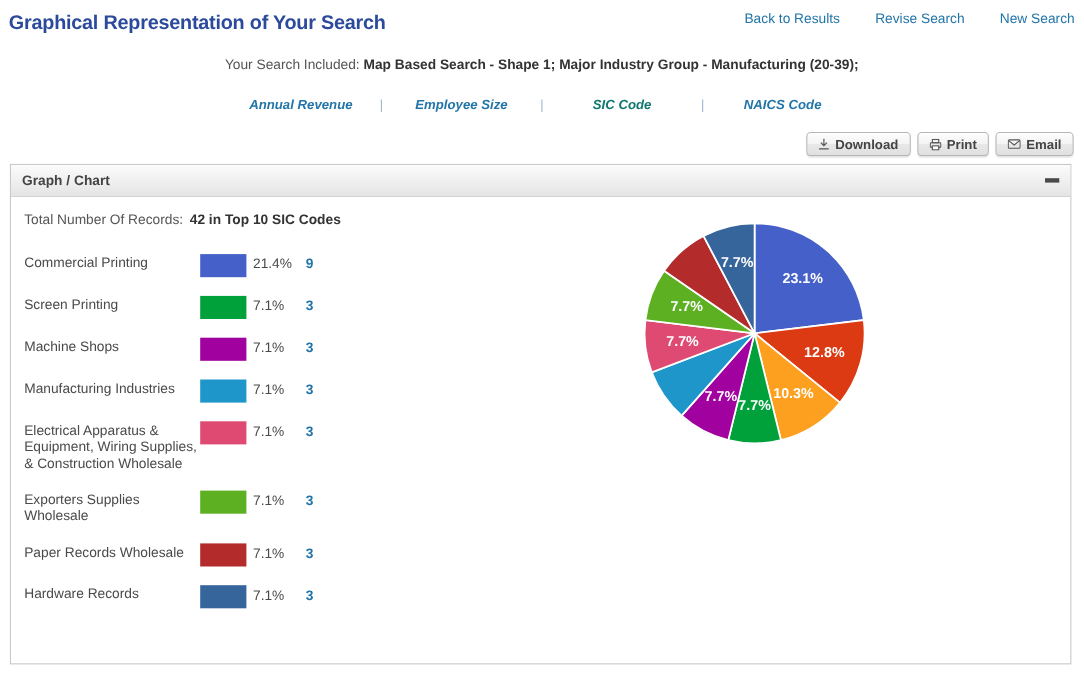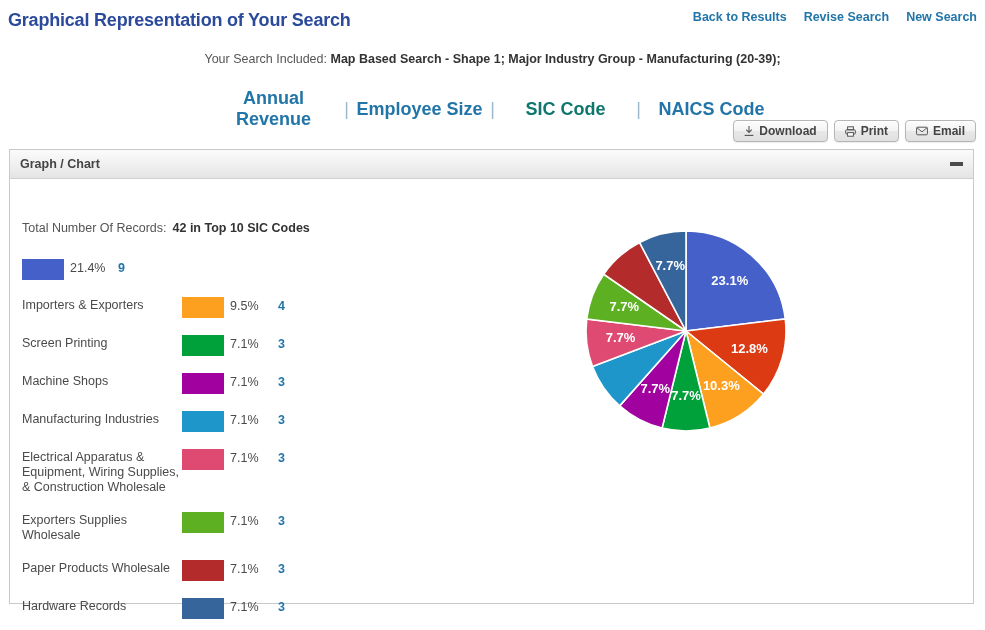--- a/index.html
+++ b/index.html
@@ -24,23 +24,23 @@
     font-size: 18px;
     font-weight: bold;
     color: #2b4a9b;
     letter-spacing: -0.2px;
   }
   .top-links {
     position: absolute;
     right: 8px;
     top: 10px;
     display: flex;
-    gap: 17px;
+    gap: 32px;
     font-size: 12.5px;
-    font-weight: bold;
+    font-weight: normal;
     justify-content: space-between;
   }
   .top-links a {
     color: #2275a8;
     text-decoration: none;
     white-space: nowrap;
   }
 
   
   .search-summary {
@@ -58,23 +58,23 @@
   }
 
   
   .criteria-nav {
     position: absolute;
     left: 0;
     right: 0;
     top: 88px;
     display: flex;
     justify-content: center;
-    align-items: center;
-    font-size: 18px;
-    font-weight: bold;
+    font-size: 12px;
+    font-weight: bold;
+    font-style: italic;
   }
   .criteria-nav .crit-item {
     width: 132px;
     text-align: center;
     color: #2275a8;
     text-decoration: none;
     cursor: pointer;
   }
   .criteria-nav .crit-item.active {
     color: #0f766e;
@@ -143,21 +143,20 @@
     right: 10px;
     top: 12px;
     width: 13px;
     height: 4px;
     background: #4a4a4a;
     cursor: pointer;
   }
   .panel-body {
     position: relative;
     height: 336px;
-    margin-top: 28px;
   }
 
   .total-line {
     position: absolute;
     left: 12px;
     top: 14px;
     font-size: 12.5px;
     color: #555555;
   }
   .total-line .total-val {
@@ -300,36 +299,29 @@
 
   <div class="panel-body">
 
     <div class="total-line">
       <span>Total Number Of Records:</span><span class="total-val">42 in Top 10 SIC Codes</span>
     </div>
 
     <div class="legend">
 
       <div class="legend-row">
+        <div class="legend-label">Commercial Printing</div>
         <div class="legend-swatch-cell">
           <span class="legend-swatch" style="background: rgb(69, 96, 200);"></span>
         </div>
         <div class="legend-pct">21.4%</div>
         <div class="legend-count">9</div>
       </div>
 
 
-      <div class="legend-row">
-        <div class="legend-label">Importers &amp; Exporters</div>
-        <div class="legend-swatch-cell">
-          <span class="legend-swatch" style="background: rgb(253, 160, 31);"></span>
-        </div>
-        <div class="legend-pct">9.5%</div>
-        <div class="legend-count">4</div>
-      </div>
 
       <div class="legend-row">
         <div class="legend-label">Screen Printing</div>
         <div class="legend-swatch-cell">
           <span class="legend-swatch" style="background: rgb(0, 160, 58);"></span>
         </div>
         <div class="legend-pct">7.1%</div>
         <div class="legend-count">3</div>
       </div>
 
@@ -363,21 +355,21 @@
       <div class="legend-row">
         <div class="legend-label">Exporters Supplies Wholesale</div>
         <div class="legend-swatch-cell">
           <span class="legend-swatch" style="background: rgb(92, 176, 34);"></span>
         </div>
         <div class="legend-pct">7.1%</div>
         <div class="legend-count">3</div>
       </div>
 
       <div class="legend-row">
-        <div class="legend-label">Paper Products Wholesale</div>
+        <div class="legend-label">Paper Records Wholesale</div>
         <div class="legend-swatch-cell">
           <span class="legend-swatch" style="background: rgb(179, 43, 43);"></span>
         </div>
         <div class="legend-pct">7.1%</div>
         <div class="legend-count">3</div>
       </div>
 
       <div class="legend-row">
         <div class="legend-label">Hardware Records</div>
         <div class="legend-swatch-cell">

